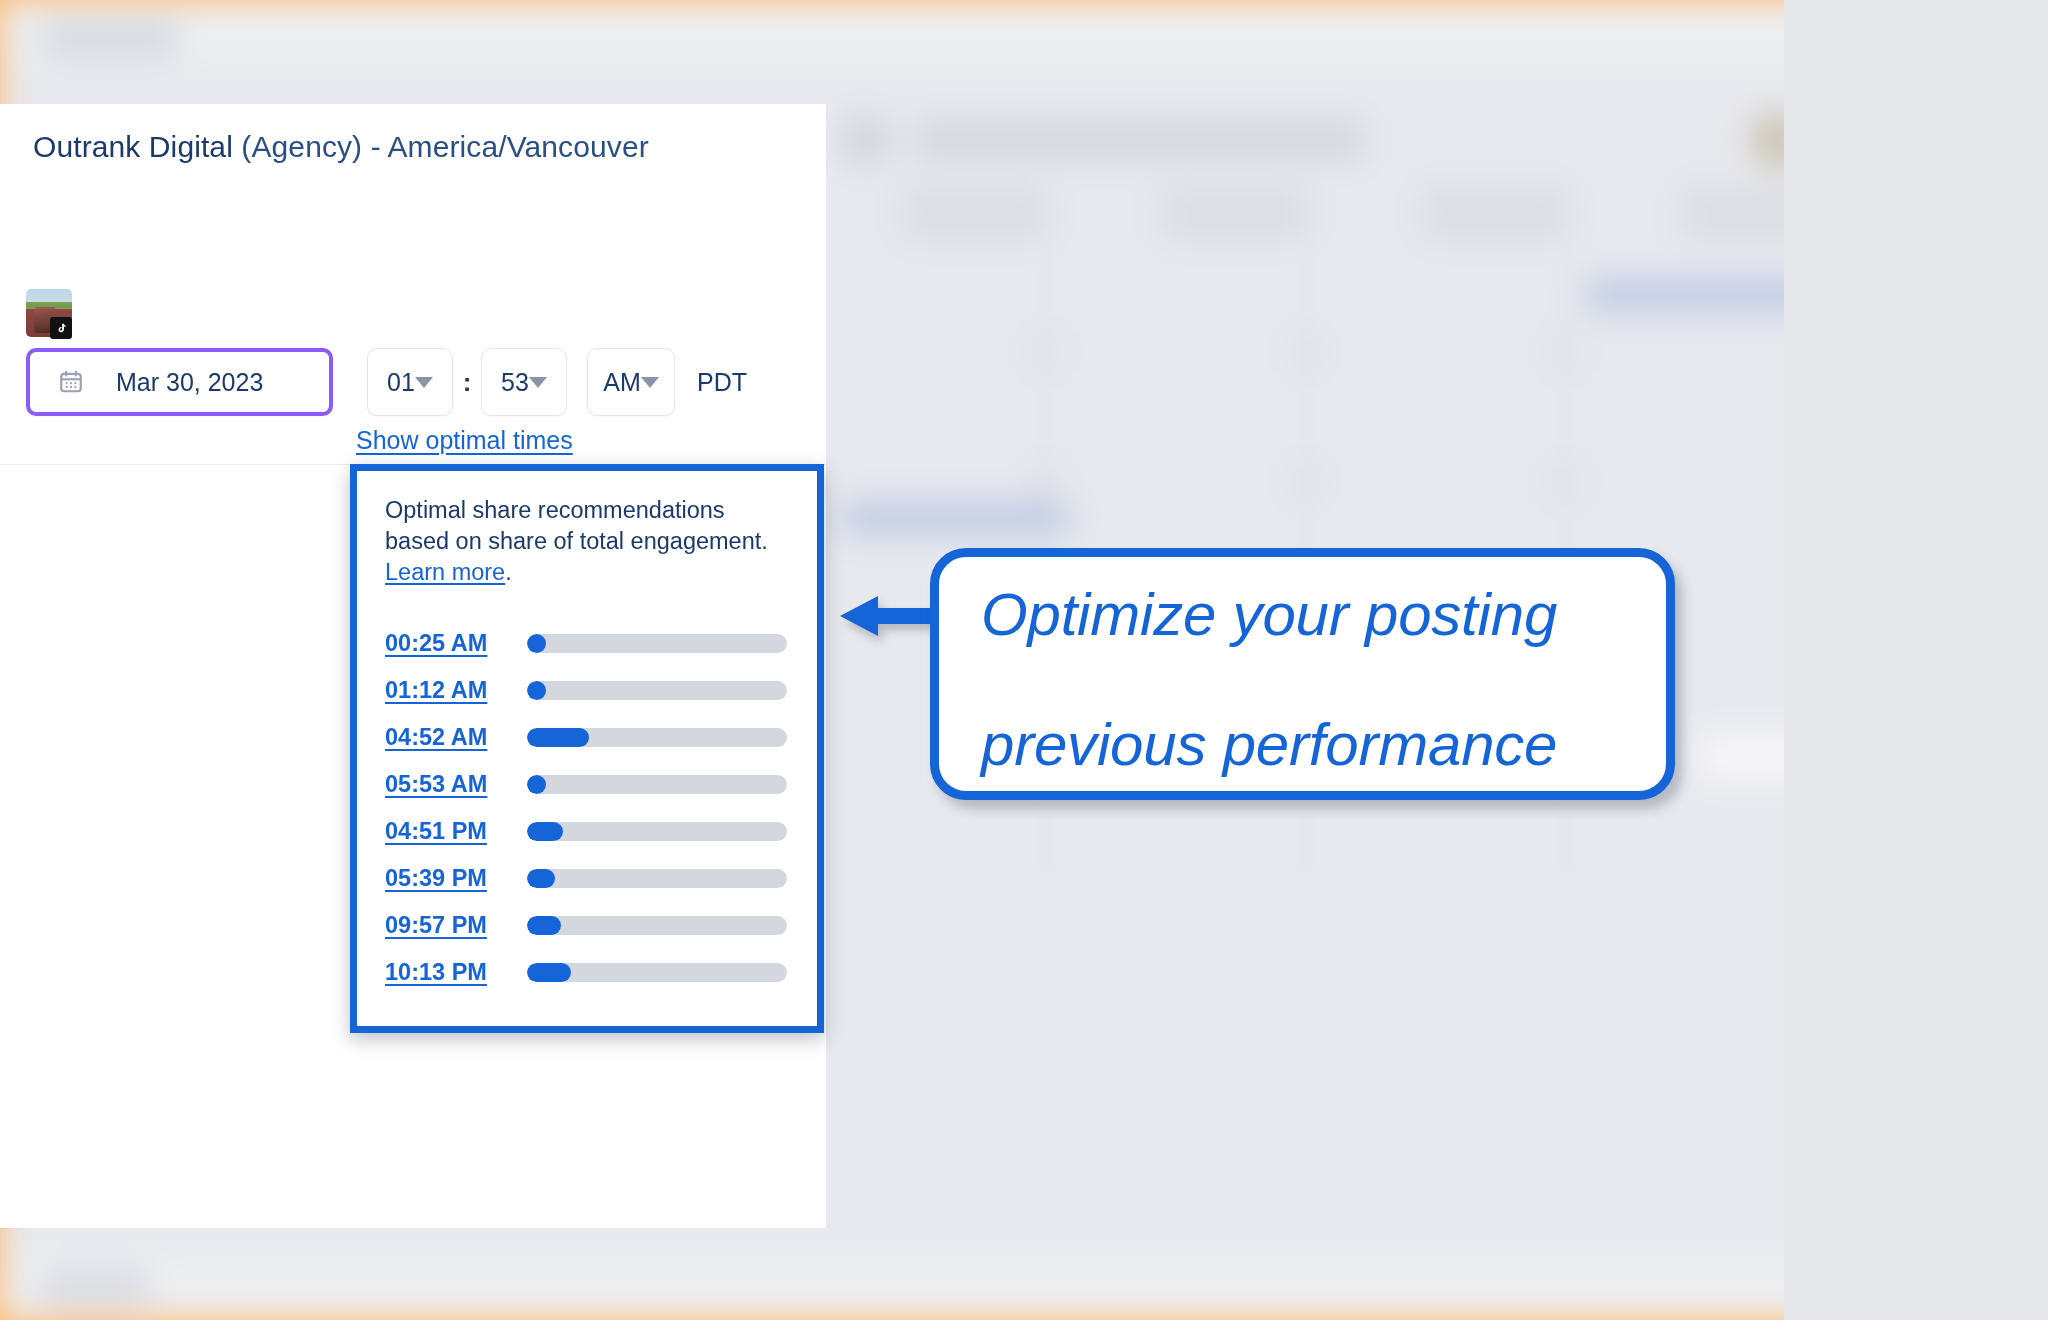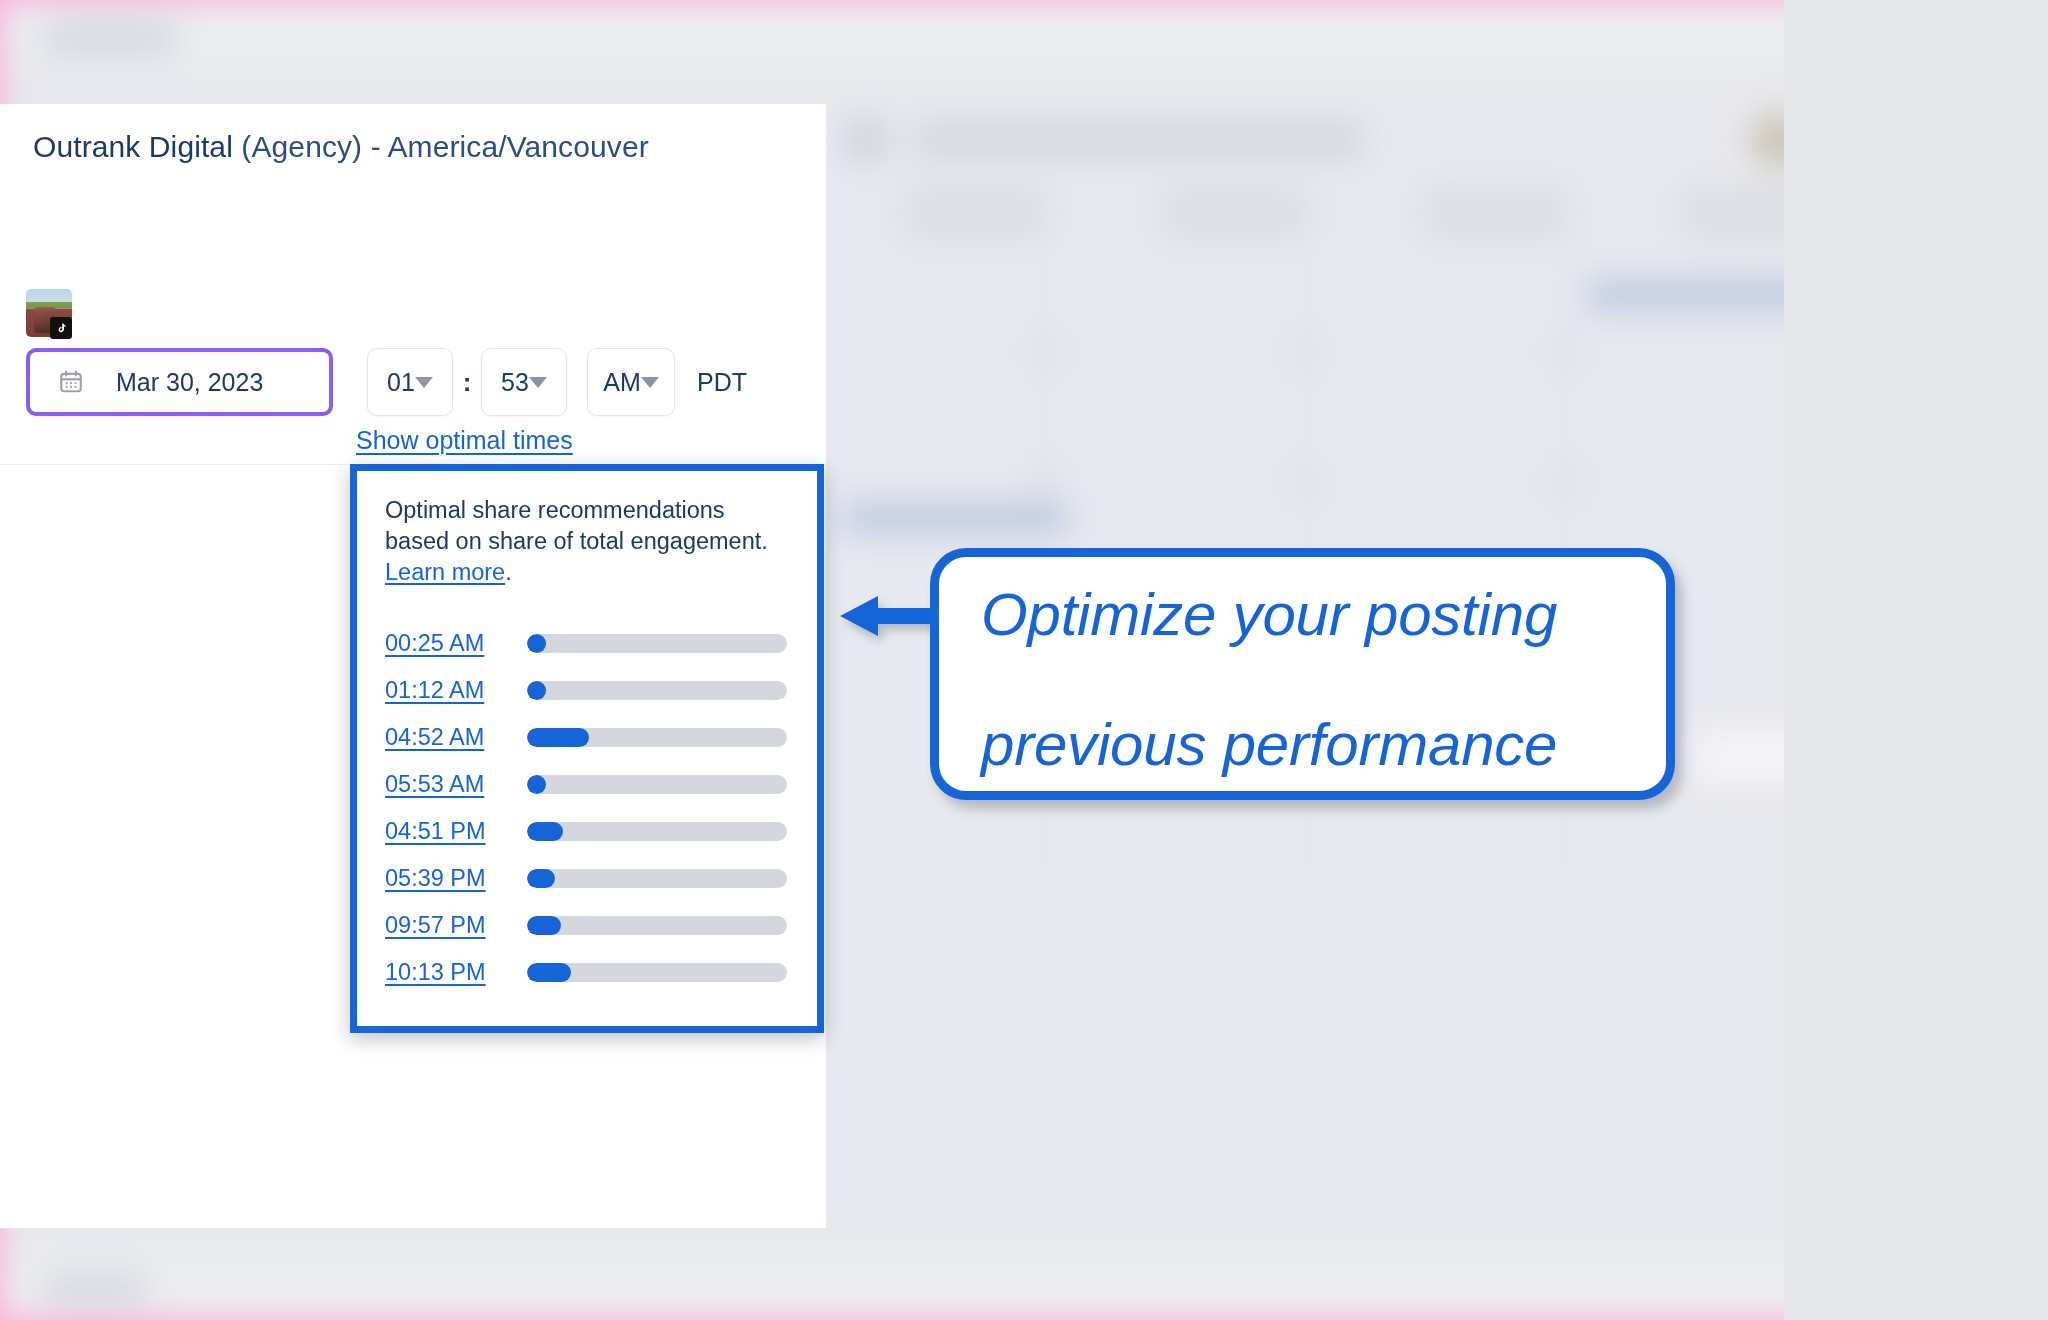--- a/index.html
+++ b/index.html
@@ -9,21 +9,21 @@
     height: 1320px;
     overflow: hidden;
     font-family: "Liberation Sans", sans-serif;
     background: #e6e7eb;
   }
 
   #stage {
     position: relative;
     width: 1784px;
     height: 1320px;
-    background: #f9a8d4;
+    background: #fdba74;
     overflow: hidden;
   }
 
   
   #bg-app {
     position: absolute;
     inset: 0;
     filter: blur(16px);
     -webkit-filter: blur(16px);
   }
@@ -270,21 +270,21 @@
     max-width: 410px;
   }
   .learn-link {
     color: #1565d8;
     text-decoration: underline;
     text-underline-offset: 3px;
     cursor: pointer;
   }
   .panel-dot { color: #1b3a6b; }
 
-  .times-list { margin-top: 32px; }
+  .times-list { margin-top: 32px; font-weight: bold; }
   .time-row {
     display: flex;
     align-items: center;
     height: 47px;
   }
   .time-label {
     width: 148px;
     font-size: 23.5px;
     color: #1565d8;
     text-decoration: underline;

